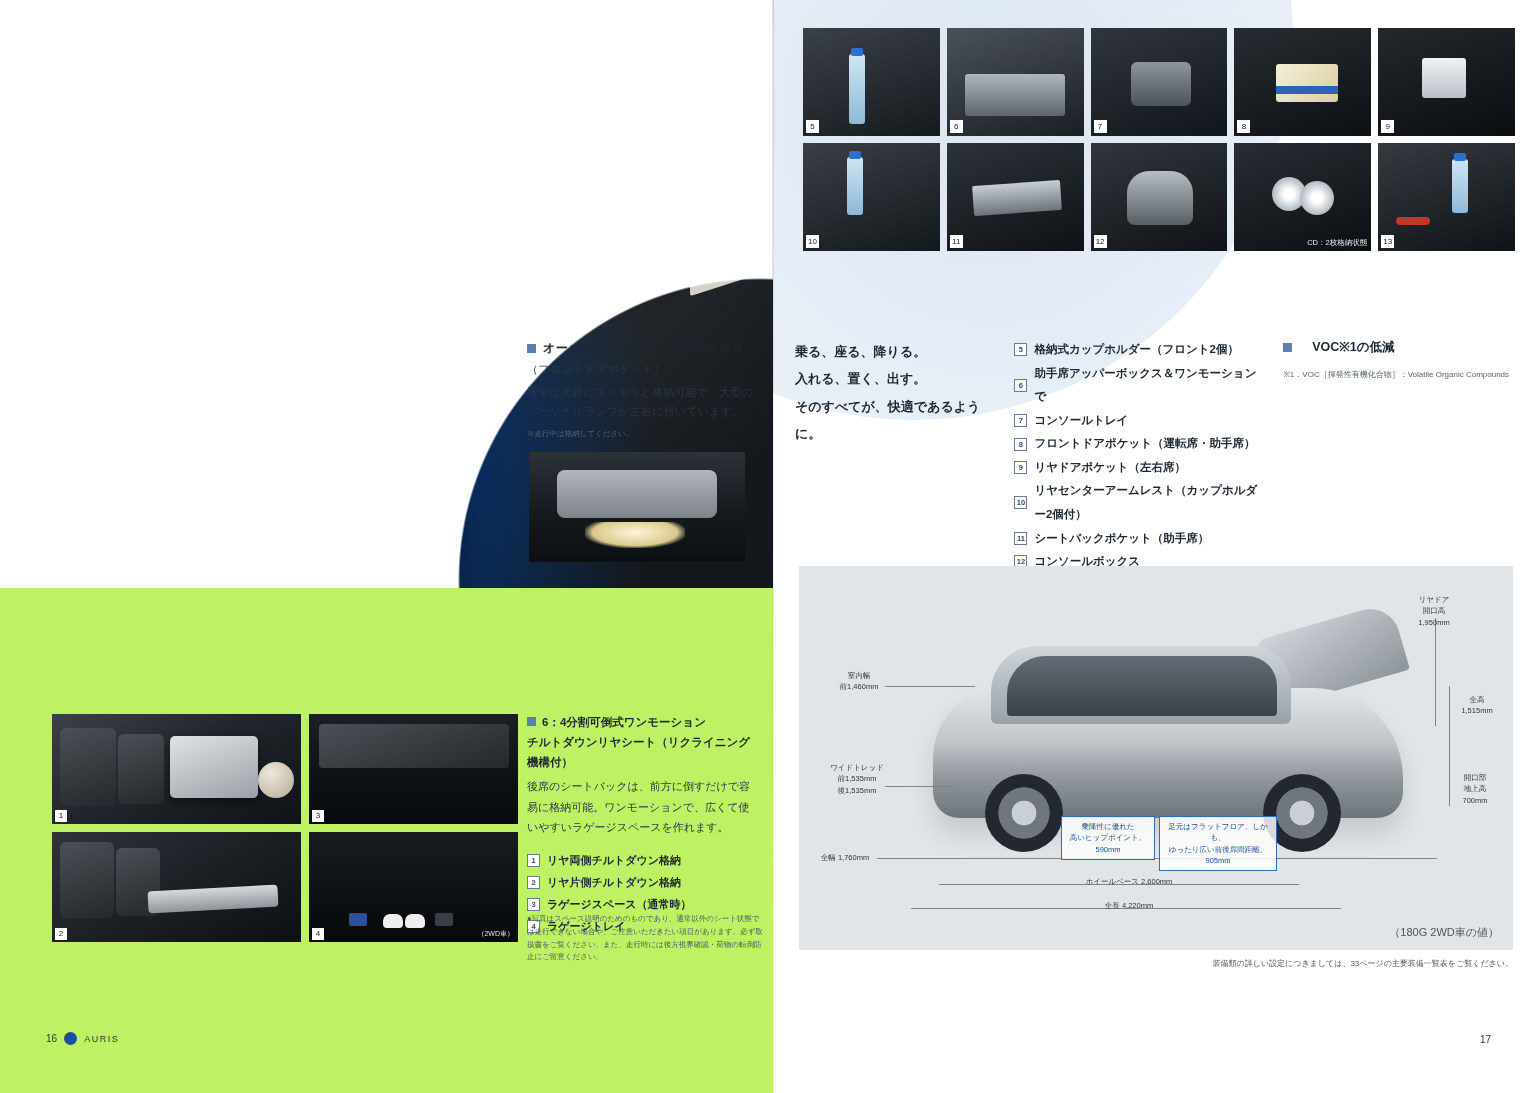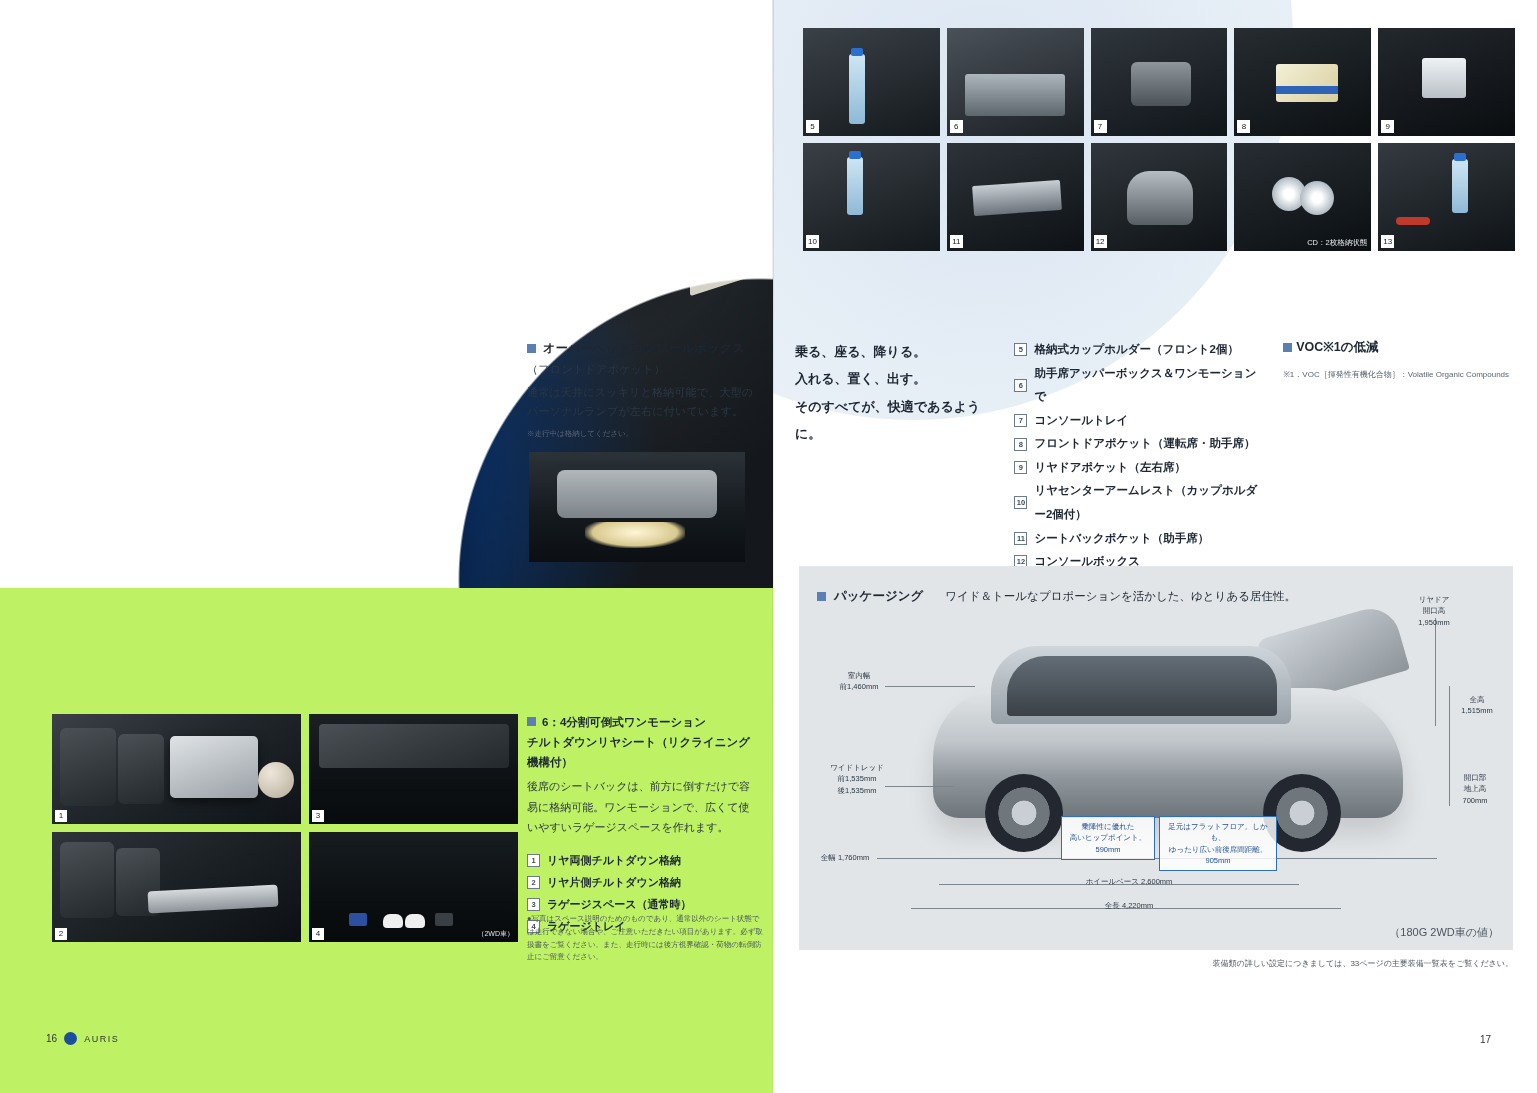--- a/index.html
+++ b/index.html
@@ -107,21 +107,21 @@
   .bcap{position:absolute;width:12px;height:8px;border-radius:2px;background:#2b6fd0;}
   .card{position:absolute;width:62px;height:38px;border-radius:3px;background:linear-gradient(135deg,#f4f0d8,#d8cf9e);}
   .cardstrip{position:absolute;width:62px;height:8px;background:#2e63b8;}
   .disc{position:absolute;width:34px;height:34px;border-radius:50%;background:radial-gradient(circle,#fff 20%,#bfc8cf 60%,#8b949b);}
 
   .rt-text{position:absolute;left:22px;top:338px;width:730px;display:flex;gap:22px;}
   .rt-lead{width:200px;font-size:13px;line-height:2.1;color:#1d2733;font-weight:bold;}
   .rt-list{width:250px;}
   .rt-list .li{display:flex;align-items:center;gap:7px;font-size:11.5px;color:#1d2733;line-height:2.05;font-weight:bold;}
   .rt-voc{width:245px;}
-  .rt-voc .h{display:flex;gap:4px;align-items:center;font-size:12.5px;font-weight:bold;color:#1d2733;}
+  .rt-voc .h{display:flex;gap:20px;align-items:center;font-size:12.5px;font-weight:bold;color:#1d2733;}
   .rt-voc .b{font-size:11px;line-height:1.95;color:#2b3744;margin-top:9px;}
   .rt-voc .n{font-size:8px;color:#5a6672;margin-top:12px;}
 
   
   .pack{position:absolute;left:26px;top:566px;width:714px;height:384px;background:#e2e5e7;}
   .pack-head{position:absolute;left:18px;top:22px;display:flex;align-items:center;gap:8px;}
   .pack-head .t{font-size:12.5px;font-weight:bold;color:#1d2733;}
   .pack-head .s{font-size:11.5px;color:#1d2733;margin-left:14px;}
   .car{position:absolute;left:134px;top:62px;width:470px;height:240px;}
   .car-body{position:absolute;left:0;top:60px;width:470px;height:130px;border-radius:70px 90px 26px 26px;
@@ -361,25 +361,20 @@
       <div class="rt-voc">
         <div class="h">
           <span class="sq"></span>
           <span>VOC※1の低減</span>
         </div>
         <div class="n">※1．VOC［揮発性有機化合物］：Volatile Organic Compounds</div>
       </div>
     </div>
 
     <div class="pack">
-      <div class="pack-head">
-        <span class="sq"></span>
-        <span class="t">パッケージング</span>
-        <span class="s">ワイド＆トールなプロポーションを活かした、ゆとりある居住性。</span>
-      </div>
 
       <div class="car">
         <div class="hatch"></div>
         <div class="car-body"></div>
         <div class="car-green"></div>
         <div class="car-glass"></div>
         <div class="wheel" style="left:52px;"></div>
         <div class="wheel" style="left:330px;"></div>
       </div>
 

